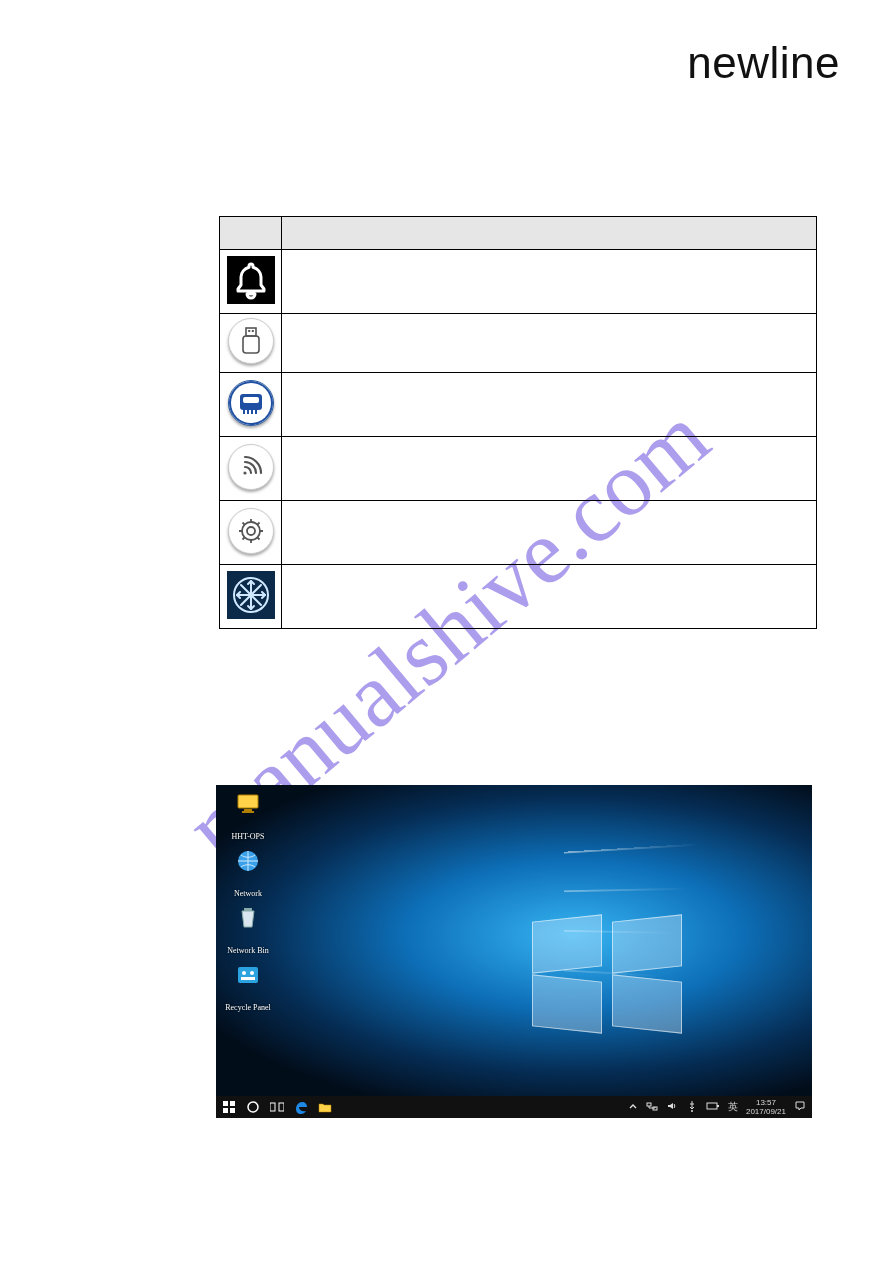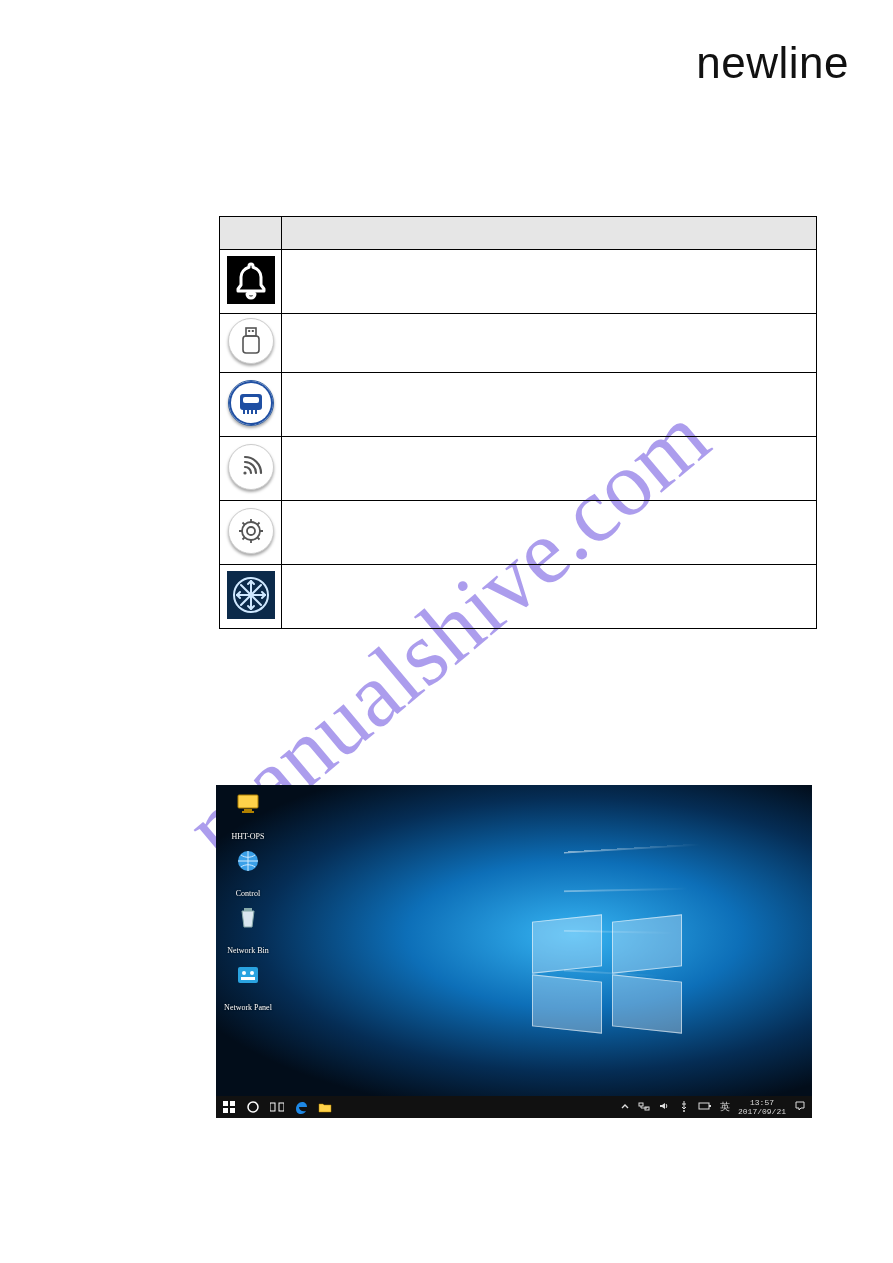--- a/index.html
+++ b/index.html
@@ -1,20 +1,20 @@
 <!DOCTYPE html>
 <html><head>
 <meta charset="utf-8">
 <style>
   * { box-sizing: border-box; margin: 0; padding: 0; }
   html, body { width: 893px; height: 1263px; background: #fff; font-family: Arial, Helvetica, sans-serif; color: #111; }
   .page { position: relative; width: 893px; height: 1263px; }
 
   
-  .brand { position: absolute; top: 38px; right: 44px; font-size: 44px; font-weight: 400; letter-spacing: 0.5px; }
+  .brand { position: absolute; top: 38px; right: 53px; font-size: 44px; font-weight: 400; letter-spacing: 0.5px; }
 
   
   .tbl { position: absolute; left: 219px; top: 216px; width: 598px; border-collapse: collapse; }
   .tbl td, .tbl th { border: 1px solid #000; }
   .tbl thead th { background: #e6e6e6; height: 33px; }
   .tbl thead th:first-child { width: 62px; }
   .tbl tbody td:first-child { text-align: center; vertical-align: middle; padding: 4px 0; }
   .row-bell td { height: 64px; }
   .row-usb td { height: 59px; }
   .row-chip td { height: 64px; }
@@ -71,21 +71,21 @@
   .shot .dicon .lbl { color: #fff; font-size: 8px; line-height: 10px; text-shadow: 0 0 2px #000; margin-top: 15px; font-family: Liberation Serif, serif; }
 
   .shot .taskbar {
     position: absolute; left: 0; right: 0; bottom: 0; height: 22px;
     background: #111; display: flex; align-items: center; color: #d8d8d8;
     font-size: 10px;
   }
   .shot .taskbar .tleft { display: flex; align-items: center; gap: 10px; padding-left: 6px; }
   .shot .taskbar .tleft .titem { display: flex; align-items: center; justify-content: center; width: 14px; height: 14px; }
   .shot .taskbar .tright { margin-left: auto; display: flex; align-items: center; gap: 8px; padding-right: 6px; }
-  .shot .taskbar .clock { text-align: center; line-height: 9px; font-size: 8px; font-family: Liberation Mono, monospace; }
+  .shot .taskbar .clock { text-align: center; line-height: 9px; font-size: 8px; }
 </style>
 </head>
 <body>
 
 <div class="page">
 
   <div class="brand">newline</div>
 
   <div class="watermark">manualshive.com</div>
 
@@ -212,41 +212,41 @@
         </div>
         <div class="lbl">HHT-OPS</div>
       </div>
       <div class="dicon">
         <div class="glyph">
           <svg width="26" height="26" viewBox="0 0 26 26">
               <circle cx="13" cy="13" r="10" fill="#3aa0e8"></circle>
               <path d="M3 13h20M13 3v20M6 7c4 3 10 3 14 0M6 19c4-3 10-3 14 0" stroke="#cfeaff" fill="none"></path>
             </svg>
         </div>
-        <div class="lbl">Control</div>
+        <div class="lbl">Network</div>
       </div>
       <div class="dicon">
         <div class="glyph">
           <svg width="26" height="26" viewBox="0 0 26 26">
               <path d="M7 6h12l-2 16H9z" fill="#d9e6ef" stroke="#8aa"></path>
               <rect x="9" y="3" width="8" height="3" fill="#8aa"></rect>
             </svg>
         </div>
         <div class="lbl">Network Bin</div>
       </div>
       <div class="dicon">
         <div class="glyph">
           <svg width="26" height="26" viewBox="0 0 26 26">
               <rect x="3" y="5" width="20" height="16" rx="2" fill="#2aa3e0"></rect>
               <circle cx="9" cy="11" r="2" fill="#fff"></circle>
               <circle cx="17" cy="11" r="2" fill="#fff"></circle>
               <rect x="6" y="15" width="14" height="3" fill="#fff"></rect>
             </svg>
         </div>
-        <div class="lbl">Network Panel</div>
+        <div class="lbl">Recycle Panel</div>
       </div>
     </div>
 
     <div class="taskbar">
       <div class="tleft">
         <span class="titem">
           <svg width="12" height="12" viewBox="0 0 12 12">
               <rect x="0" y="0" width="5" height="5" fill="#fff"></rect>
               <rect x="7" y="0" width="5" height="5" fill="#fff"></rect>
               <rect x="0" y="7" width="5" height="5" fill="#fff"></rect>

